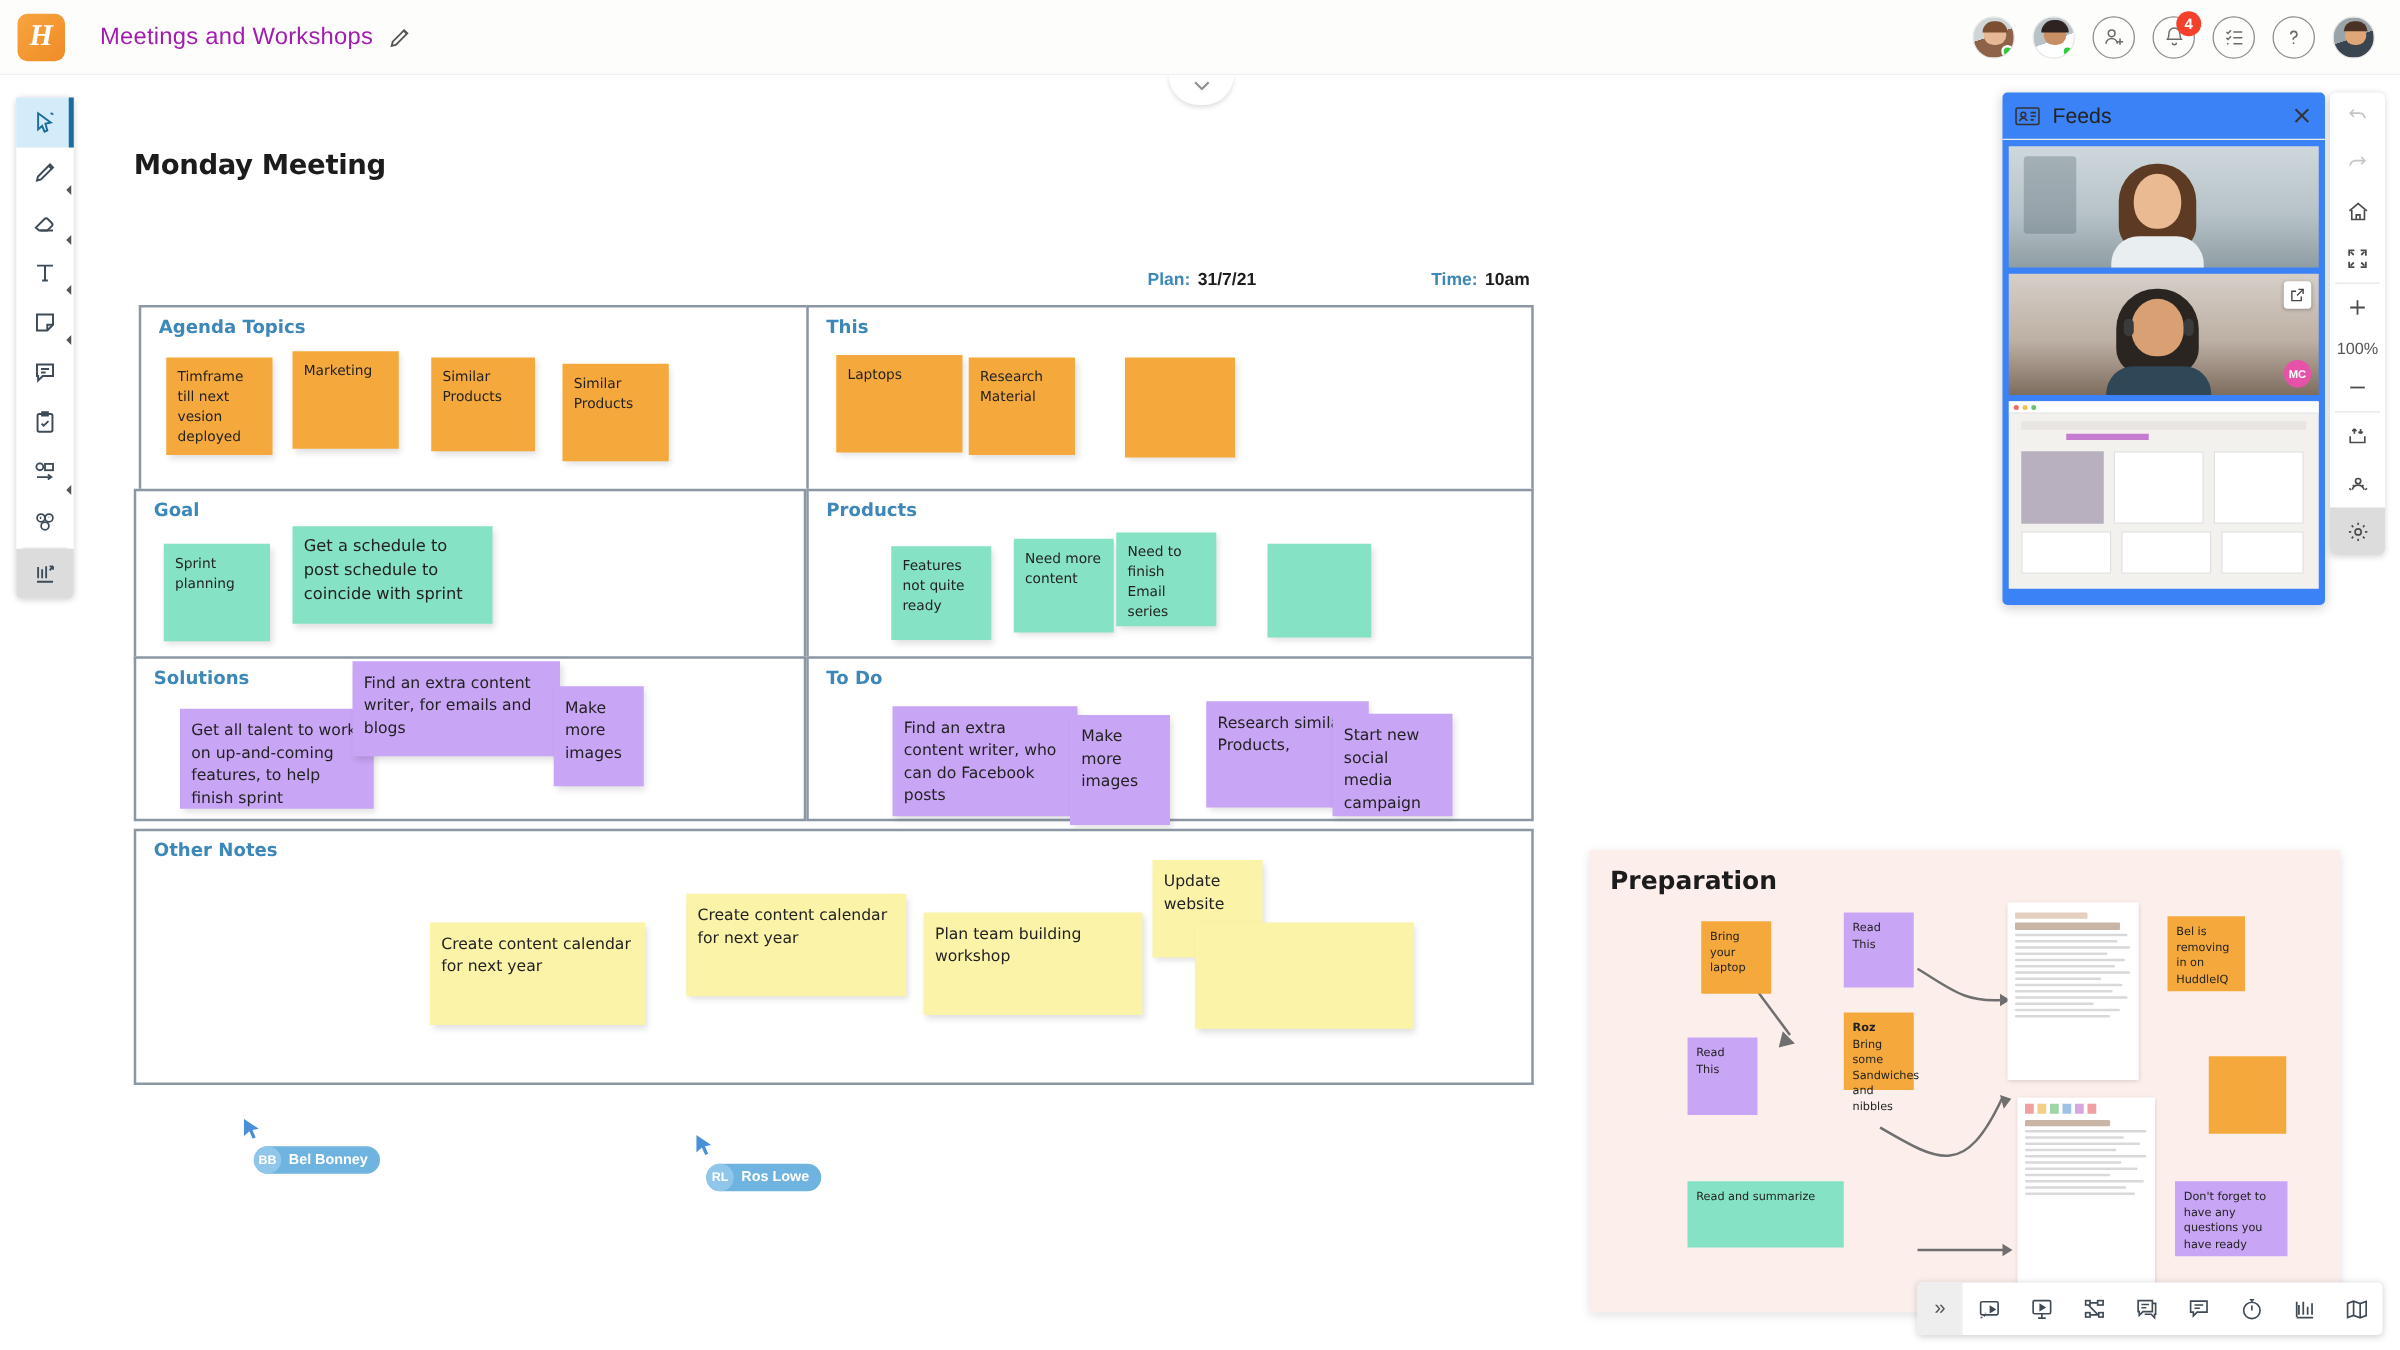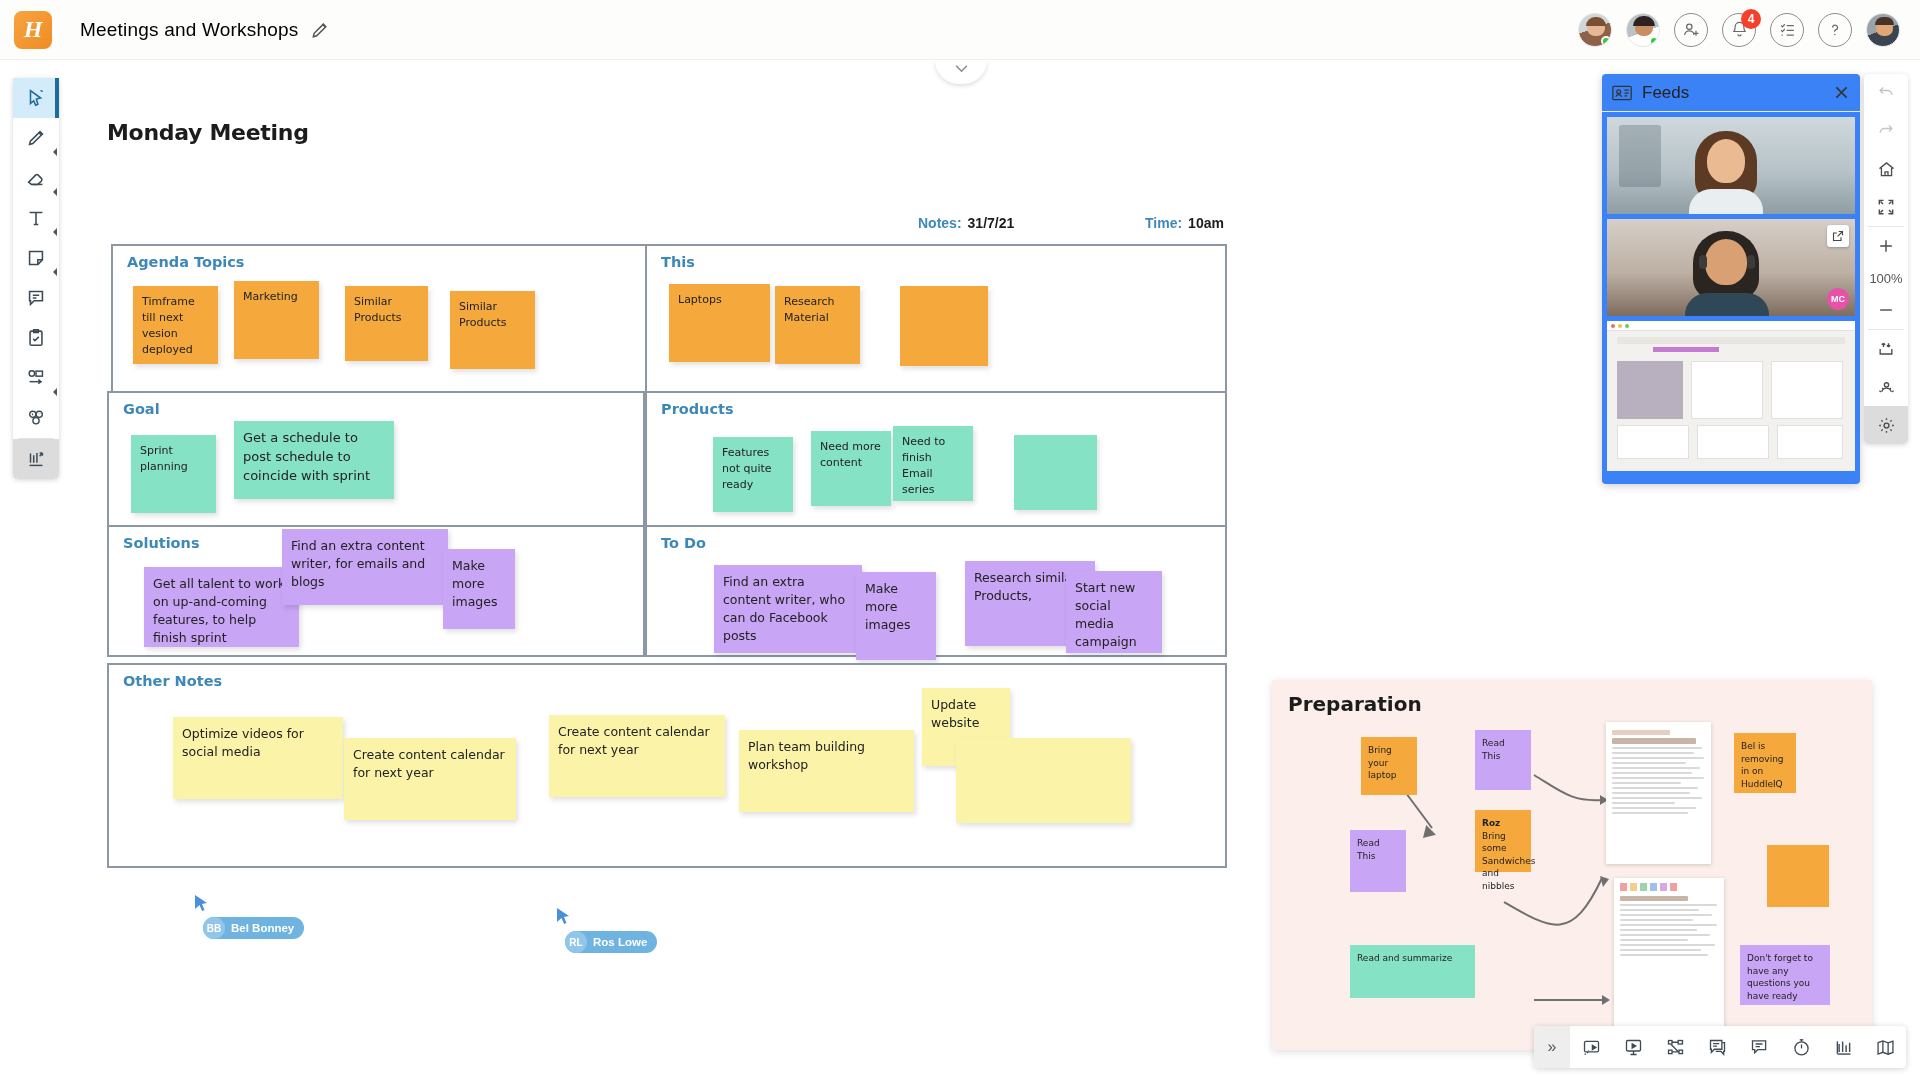--- a/index.html
+++ b/index.html
@@ -19,21 +19,21 @@
   .logo{
     width:38px;height:38px;margin-left:14px;border-radius:8px;
     background:linear-gradient(135deg,#f7a440,#f08c25);
     position:relative;flex:none;
   }
   .logo .h{
     position:absolute;inset:0;display:flex;align-items:center;justify-content:center;
     color:#fff;font-family:"Liberation Serif",serif;font-style:italic;font-size:24px;font-weight:bold;
   }
   .proj-title{
-    margin-left:28px;color:#000000;font-size:19px;letter-spacing:.2px;
+    margin-left:28px;color:#a21caf;font-size:19px;letter-spacing:.2px;
   }
   .pencil-btn{
     margin-left:12px;width:22px;height:22px;color:#555;cursor:pointer;display:flex;align-items:center;
   }
   .top-right{margin-left:auto;display:flex;align-items:center;gap:14px;margin-right:20px;}
   .avatar{
     width:34px;height:34px;border-radius:50%;position:relative;flex:none;overflow:hidden;
     border:1px solid #e6e6e6;
   }
   .avatar .dot{
@@ -368,21 +368,21 @@
       <path d="M12 3.6v2.1M12 18.3v2.1M3.6 12h2.1M18.3 12h2.1M6.1 6.1l1.5 1.5M16.4 16.4l1.5 1.5M17.9 6.1l-1.5 1.5M7.6 16.4l-1.5 1.5"></path>
     </svg>
   </div>
 </div>
 
 <div class="board">
 
   <div class="board-title">Monday Meeting</div>
 
   <div class="meta" style="left:918px;top:155px;">
-    <span class="lbl">Notes:</span><span class="val">31/7/21</span>
+    <span class="lbl">Plan:</span><span class="val">31/7/21</span>
   </div>
   <div class="meta" style="left:1145px;top:155px;">
     <span class="lbl">Time:</span><span class="val">10am</span>
   </div>
 
   <div class="cell" style="position:absolute;left:111px;top:184px;width:538px;height:150px;">
     <div class="cell-title">Agenda Topics</div>
     <div class="note o" style="left:20px;top:40px;width:85px;height:78px;">Timframe till next vesion deployed</div>
     <div class="note o" style="left:121px;top:35px;width:85px;height:78px;">Marketing</div>
     <div class="note o" style="left:232px;top:40px;width:83px;height:75px;">Similar Products</div>
@@ -420,21 +420,20 @@
   <div class="cell" style="position:absolute;left:645px;top:465px;width:582px;height:132px;">
     <div class="cell-title">To Do</div>
     <div class="note p" style="left:67px;top:38px;width:148px;height:88px;font-size:12.5px;">Find an extra content writer, who can do Facebook posts</div>
     <div class="note p" style="left:209px;top:45px;width:80px;height:88px;font-size:12.5px;">Make more images</div>
     <div class="note p" style="left:318px;top:34px;width:130px;height:85px;font-size:12.5px;">Research similar Products,</div>
     <div class="note p" style="left:419px;top:44px;width:96px;height:82px;font-size:12.5px;">Start new social media campaign</div>
   </div>
 
   <div class="cell" style="position:absolute;left:107px;top:603px;width:1120px;height:205px;">
     <div class="cell-title">Other Notes</div>
-    <div class="note y" style="left:64px;top:52px;width:170px;height:82px;font-size:12.5px;">Optimize videos for social media</div>
     <div class="note y" style="left:235px;top:73px;width:172px;height:82px;font-size:12.5px;">Create content calendar for next year</div>
     <div class="note y" style="left:440px;top:50px;width:176px;height:82px;font-size:12.5px;">Create content calendar for next year</div>
     <div class="note y" style="left:630px;top:65px;width:175px;height:82px;font-size:12.5px;">Plan team building workshop</div>
     <div class="note y" style="left:813px;top:23px;width:88px;height:78px;font-size:12.5px;">Update website</div>
     <div class="note y" style="left:847px;top:73px;width:175px;height:85px;"></div>
   </div>
 
   <div style="position:absolute;left:195px;top:835px;">
     <svg width="14" height="18" viewBox="0 0 14 18" fill="#4a90d9">
         <path d="M0 0l12 8-5 1 2.5 6-2.4 1-2.6-6L0 14z"></path>

